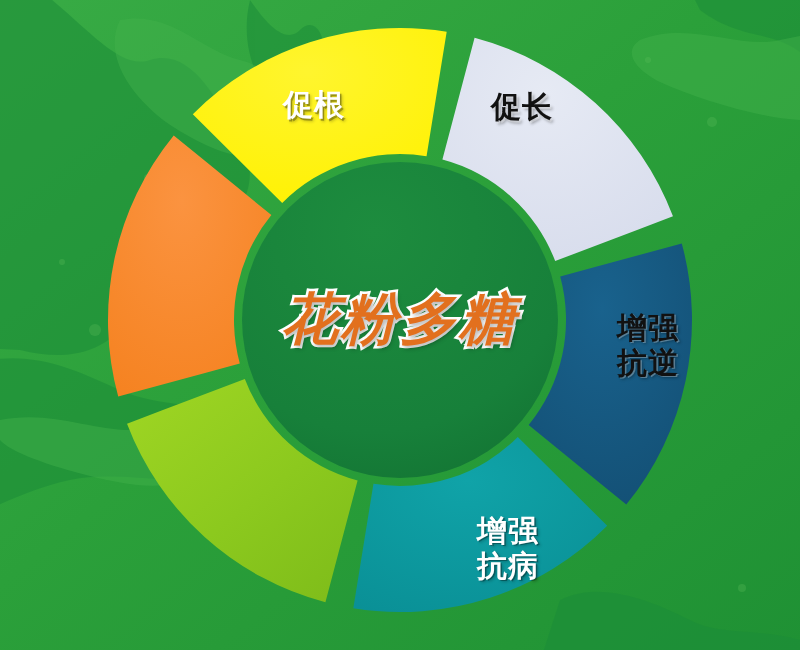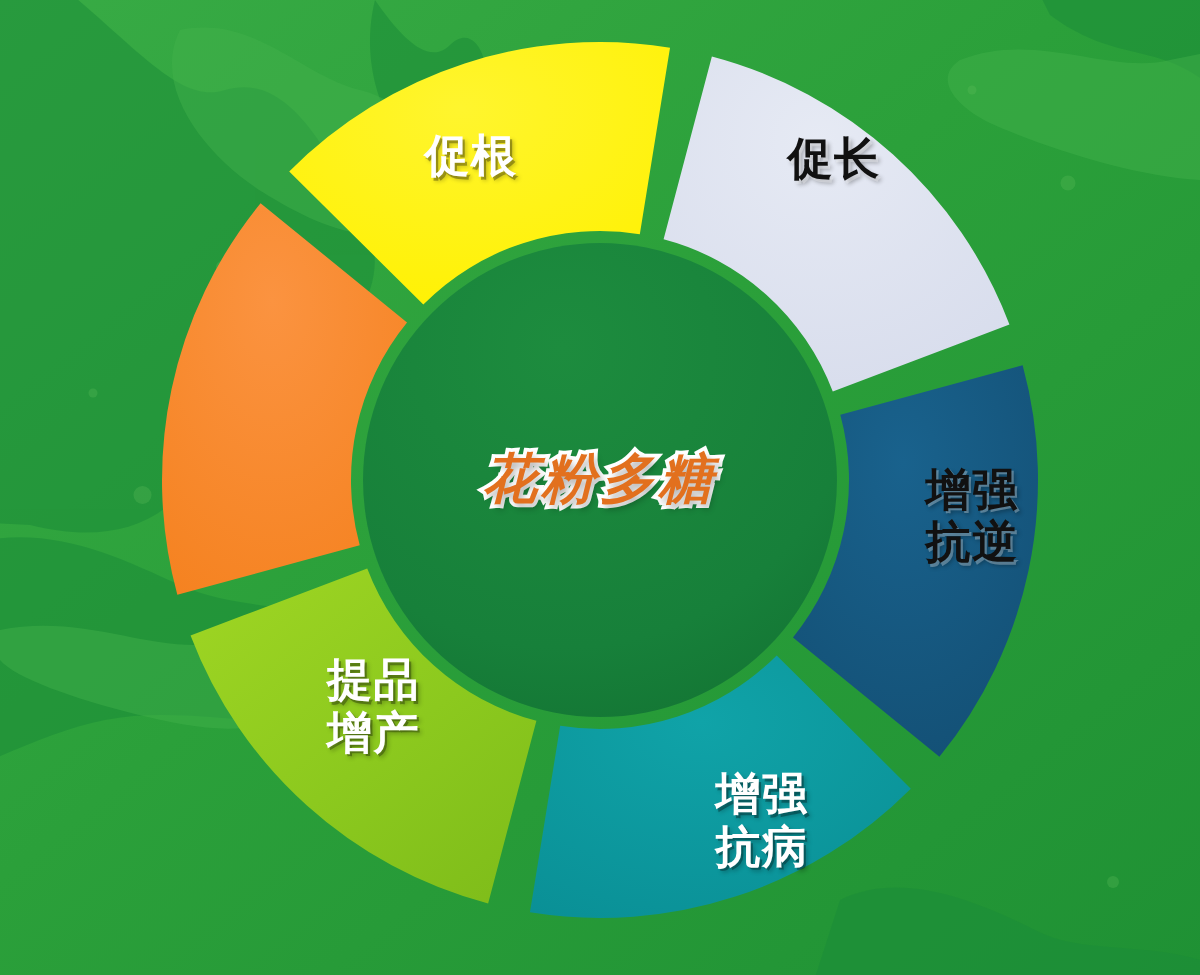--- a/index.html
+++ b/index.html
@@ -63,21 +63,21 @@
        1.5px 1.5px 0 rgba(255,255,255,0.30),
        2.5px 2.5px 3px rgba(0,0,0,0.30);
   }
 
   
   #center-text {
     position: absolute;
     left: 400px;
     top: 320px;
     transform: translate(-50%, -50%);
-    font-size: 36px;
+    font-size: 56px;
     font-weight: 700;
     letter-spacing: 3px;
     white-space: nowrap;
     color: #e2701e;
     -webkit-text-stroke: 5px #ffffff;
     paint-order: stroke fill;
     text-shadow: 2px 3px 4px rgba(0,0,0,0.28);
     pointer-events: none;
     font-style: italic;
   }
@@ -180,27 +180,25 @@
         <path d="M 607.19 525.75 A 292 292 0 0 1 353.31 608.24 L 359.23 571.72 L 373.46 483.86 A 166 166 0 0 0 517.79 436.97 L 544.04 463.04 Z" fill="url(#shadeTeal)"></path>
       </g>
       <g>
         <path d="M 325.41 602.31 A 292 292 0 0 1 127.03 423.69 L 161.62 410.55 L 244.82 378.95 A 166 166 0 0 0 357.6 480.49 L 348.14 516.27 Z" fill="url(#shadeLime)"></path>
       </g>
       <circle cx="400" cy="320" r="158" fill="url(#shadeHub)"></circle>
   </svg>
 
   <div class="seg-label lbl-light" style="left:314px; top:105px;">促根</div>
 
-  <div class="seg-label lbl-dark" style="left:556px; top:107px;">促长</div>
+  <div class="seg-label lbl-dark" style="left:522px; top:107px;">促长</div>
 
   <div class="seg-label lbl-dark" style="left:648px; top:345px;">增强
 抗逆</div>
 
   <div class="seg-label lbl-light" style="left:508px; top:548px;">增强
 抗病</div>
 
-  <div class="seg-label lbl-light" style="left:249px; top:472px;">提品
-增产</div>
 
 
   <div id="center-text">花粉多糖</div>
 
 </div>
 
 </body></html>

